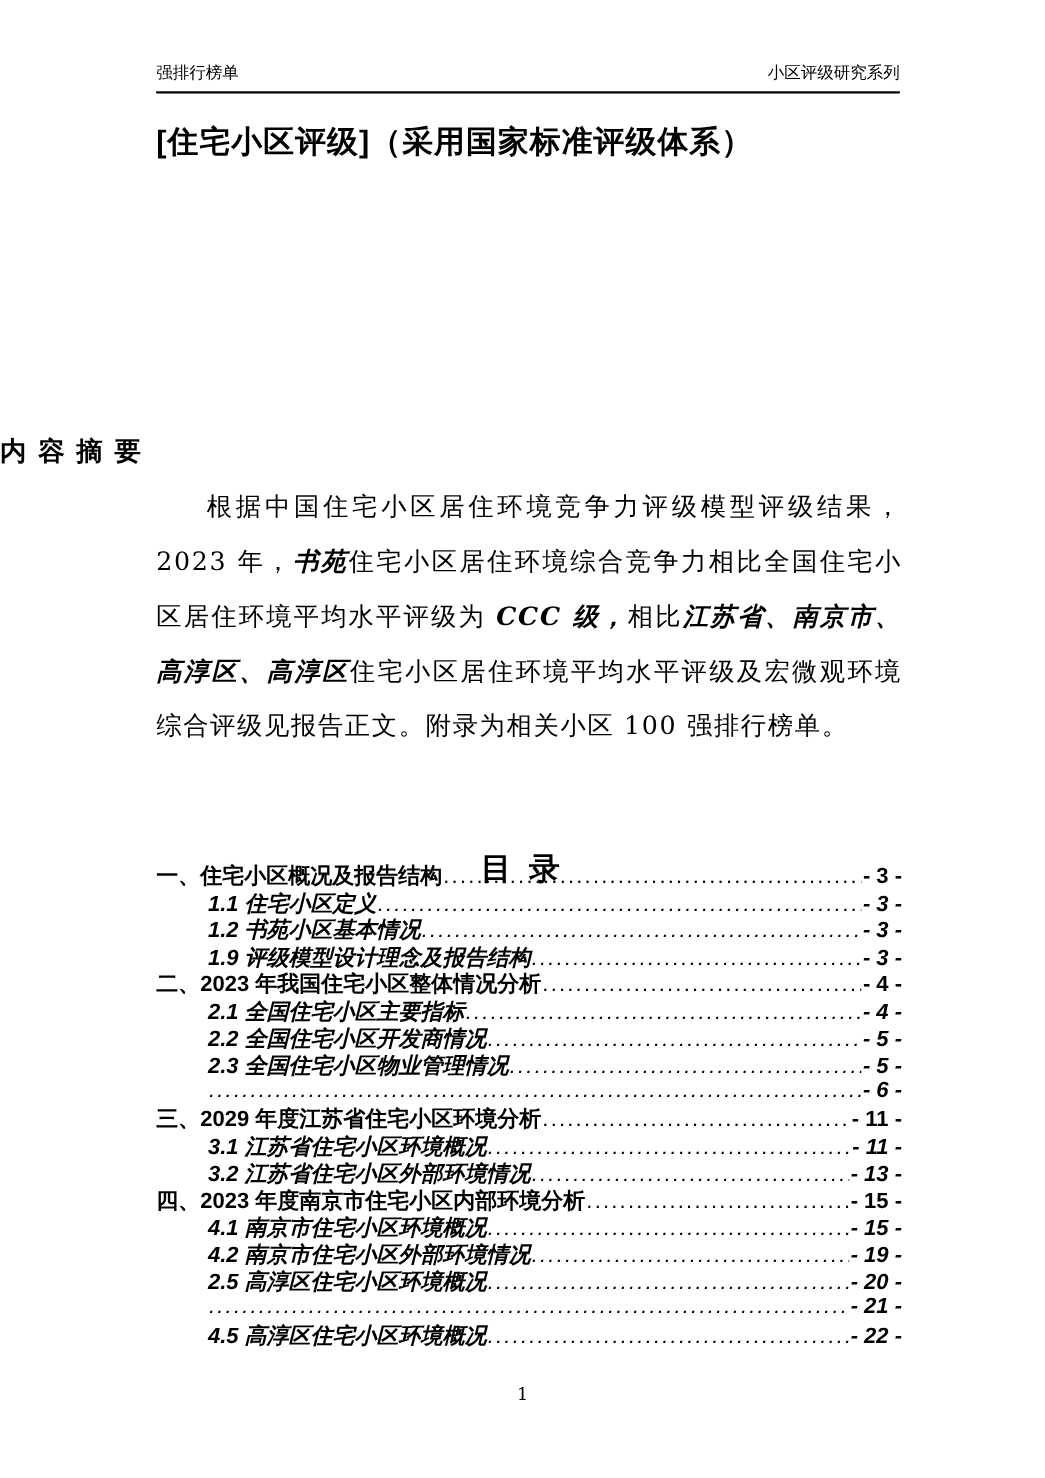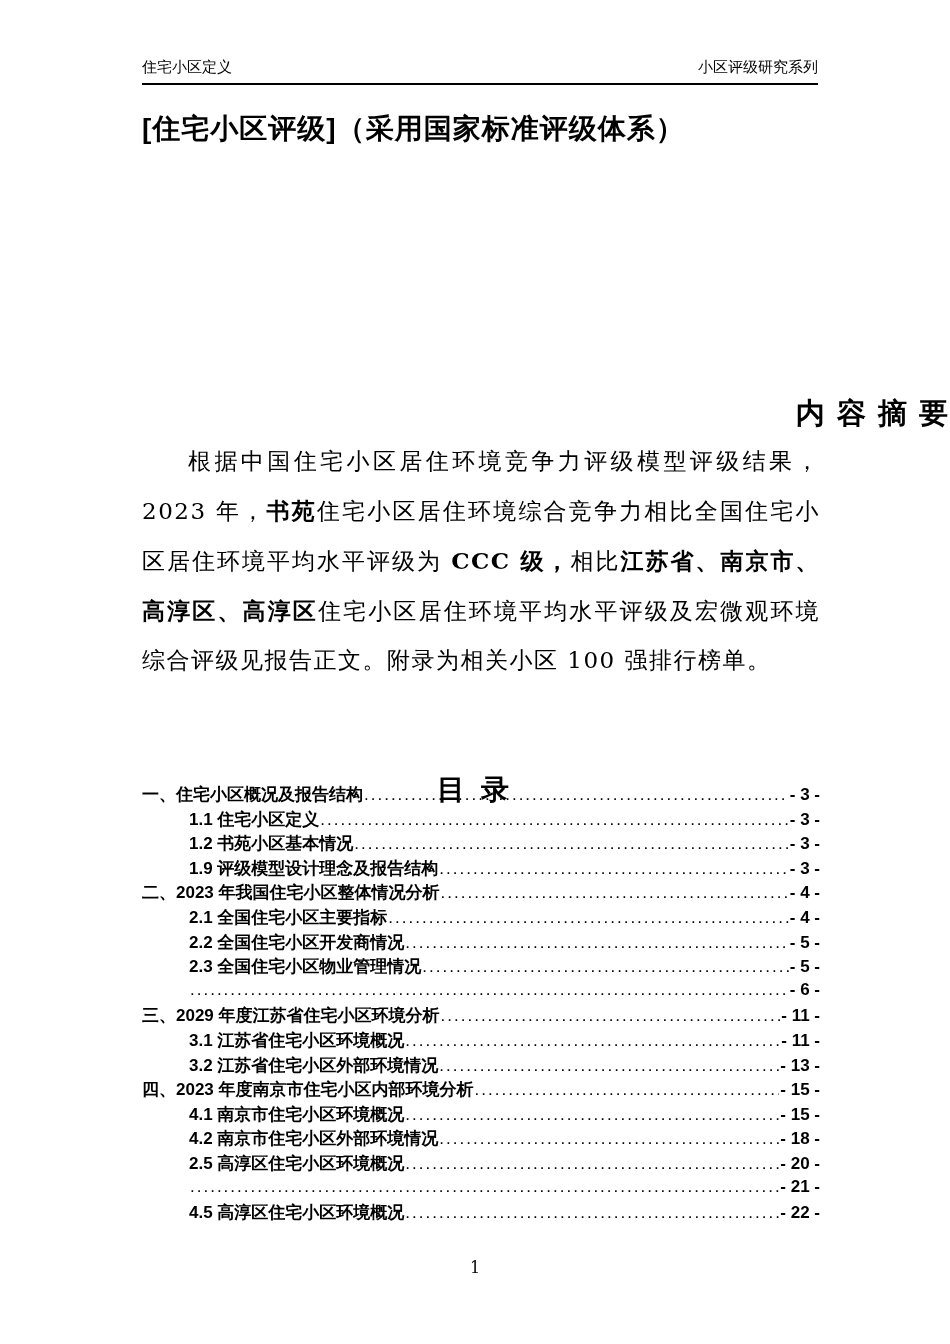--- a/index.html
+++ b/index.html
@@ -55,66 +55,66 @@
   .title-line { font-size: 37px; line-height: 42px; letter-spacing: 2px; }
   .title-line + .title-line { margin-top: 23px; }
   .title-edition { margin-top: 23px; font-size: 29px; line-height: 34px; letter-spacing: 1px; }
 
   
   .abstract-heading {
     position: absolute;
     top: 394px;
     left: 0;
     width: 100%;
-    text-align: right;
-    font-size: 29px;
+    text-align: left;
+    font-size: 24px;
     font-weight: bold;
     letter-spacing: 2px;
   }
   .abstract-paragraph {
     position: absolute;
     top: 437px;
     left: 142px;
     width: 678px;
     font-family: "DejaVu Serif", "Liberation Serif", serif;
     font-size: 23px;
     line-height: 49px;
     text-align: justify;
     text-indent: 2em;
     letter-spacing: 1.5px;
   }
-  .abstract-paragraph .b { font-weight: bold; }
+  .abstract-paragraph .b { font-weight: bold; font-style: italic; }
 
   
   .toc-heading {
     position: absolute;
     top: 771px;
     left: 0;
     width: 100%;
     text-align: center;
     font-size: 28px;
     font-weight: bold;
     letter-spacing: 4px;
   }
   .toc-list {
     position: absolute;
     top: 783px;
     left: 142px;
     width: 678px;
-    font-size: 17px;
+    font-size: 20px;
     font-weight: 600;
   }
   .toc-row {
     display: flex;
     align-items: baseline;
     height: 24.6px;
     white-space: nowrap;
     cursor: pointer;
   }
-  .toc-row.lvl2 { padding-left: 47px; }
+  .toc-row.lvl2 { padding-left: 47px; font-style: italic; }
   .toc-label { flex: none; }
   .toc-dots {
     flex: 1 1 auto;
     overflow: hidden;
     margin: 0 1px;
     letter-spacing: 2px;
     font-weight: normal;
   }
   .toc-page { flex: none; }
 
@@ -128,21 +128,21 @@
     font-size: 16px;
     font-family: "DejaVu Serif", "Liberation Serif", serif;
   }
 </style>
 </head>
 <body>
 
 <div class="page">
 
   <div class="header">
-    <span>住宅小区定义</span>
+    <span>强排行榜单</span>
     <span>小区评级研究系列</span>
   </div>
 
   <div class="doc-label">[住宅小区评级]（采用国家标准评级体系）</div>
 
 
   <div class="abstract-heading">内 容 摘 要</div>
 
   <div class="abstract-paragraph"><span>根据中国住宅小区居住环境竞争力评级模型评级结果，2023 年，</span><span class="b">书苑</span><span>住宅小区居住环境综合竞争力相比全国住宅小区居住环境平均水平评级为 </span><span class="b">CCC 级，</span><span>相比</span><span class="b">江苏省、南京市、高淳区、高淳区</span><span>住宅小区居住环境平均水平评级及宏微观环境综合评级见报告正文。附录为相关小区 100 强排行榜单。</span></div>
 
@@ -214,21 +214,21 @@
         <span class="toc-page">- 15 -</span>
       </div>
       <div class="toc-row lvl2">
         <span class="toc-label">4.1 南京市住宅小区环境概况</span>
         <span class="toc-dots">........................................................................................................................................................................................................</span>
         <span class="toc-page">- 15 -</span>
       </div>
       <div class="toc-row lvl2">
         <span class="toc-label">4.2 南京市住宅小区外部环境情况</span>
         <span class="toc-dots">........................................................................................................................................................................................................</span>
-        <span class="toc-page">- 18 -</span>
+        <span class="toc-page">- 19 -</span>
       </div>
       <div class="toc-row lvl2">
         <span class="toc-label">2.5 高淳区住宅小区环境概况</span>
         <span class="toc-dots">........................................................................................................................................................................................................</span>
         <span class="toc-page">- 20 -</span>
       </div>
       <div class="toc-row lvl2">
         <span class="toc-dots">........................................................................................................................................................................................................</span>
         <span class="toc-page">- 21 -</span>
       </div>

